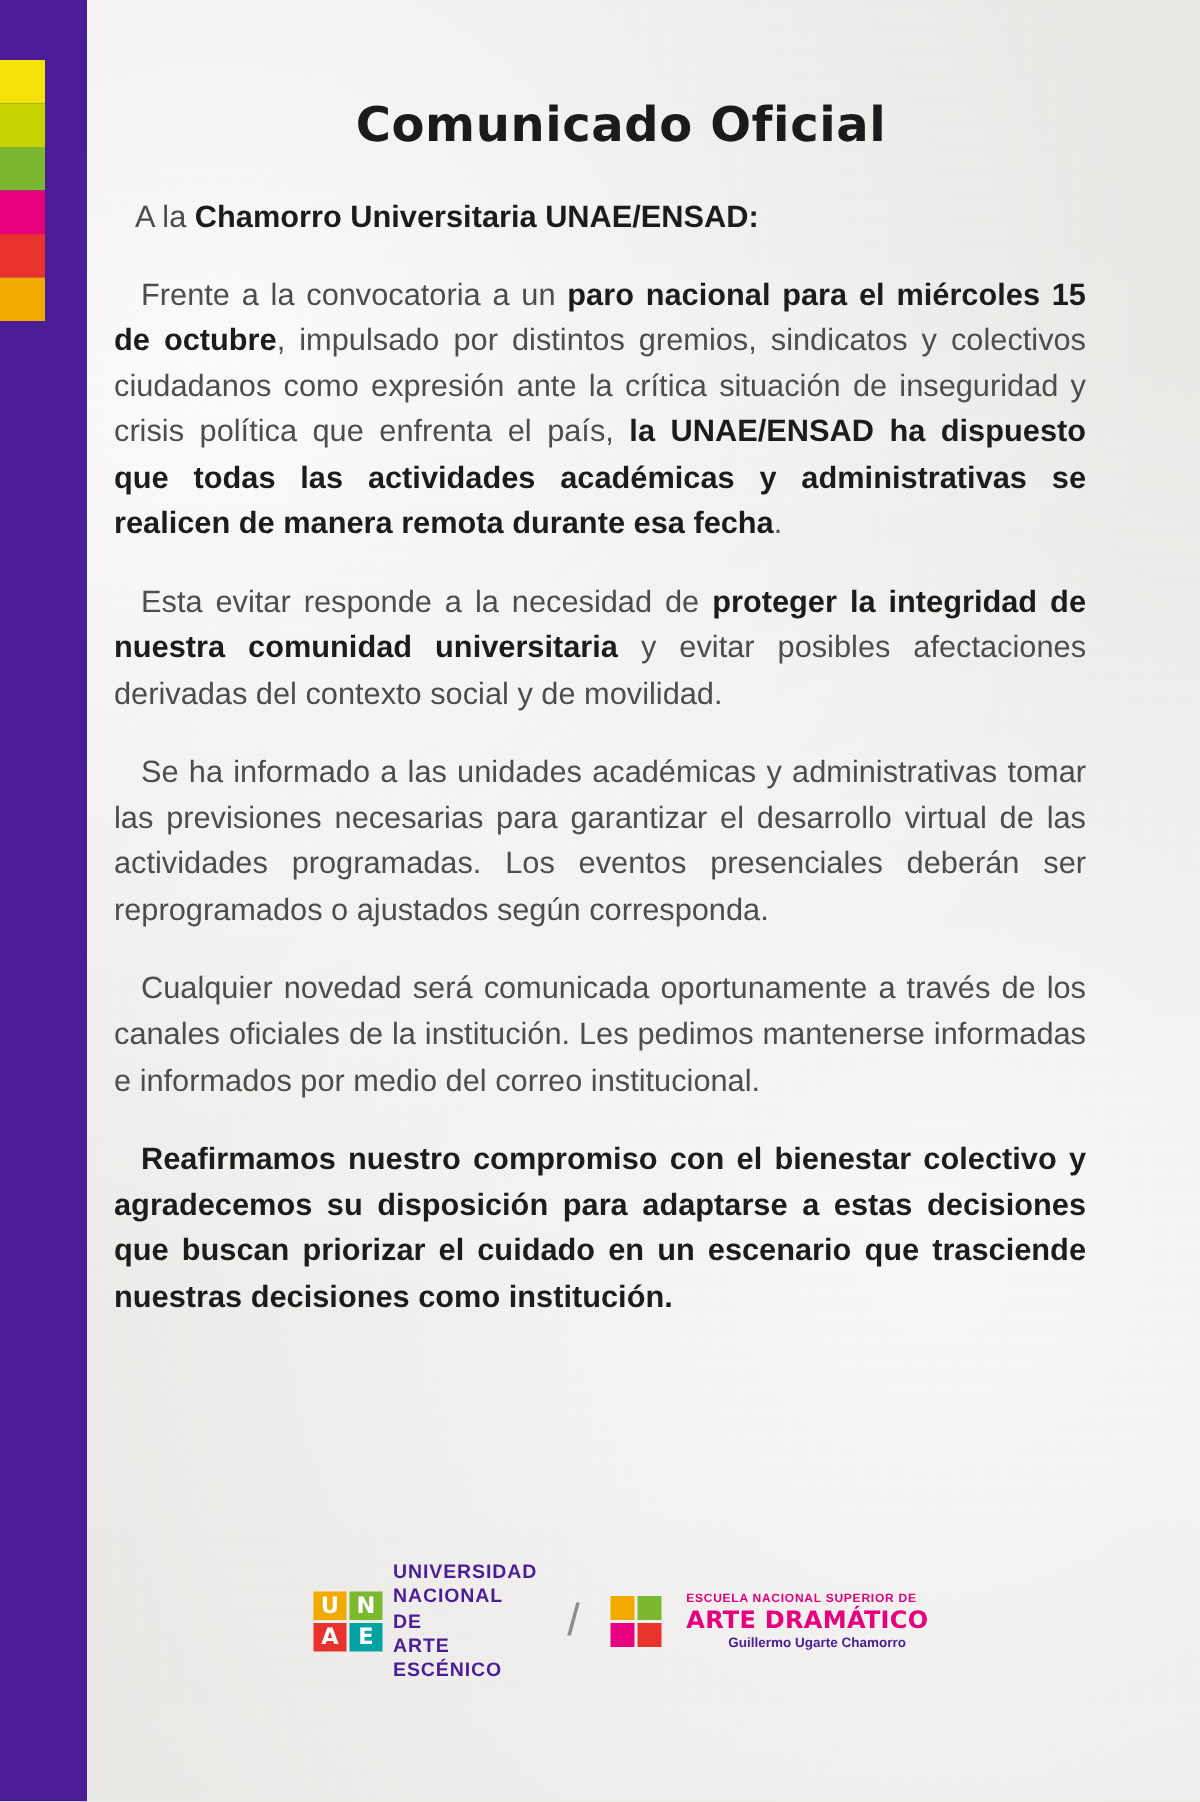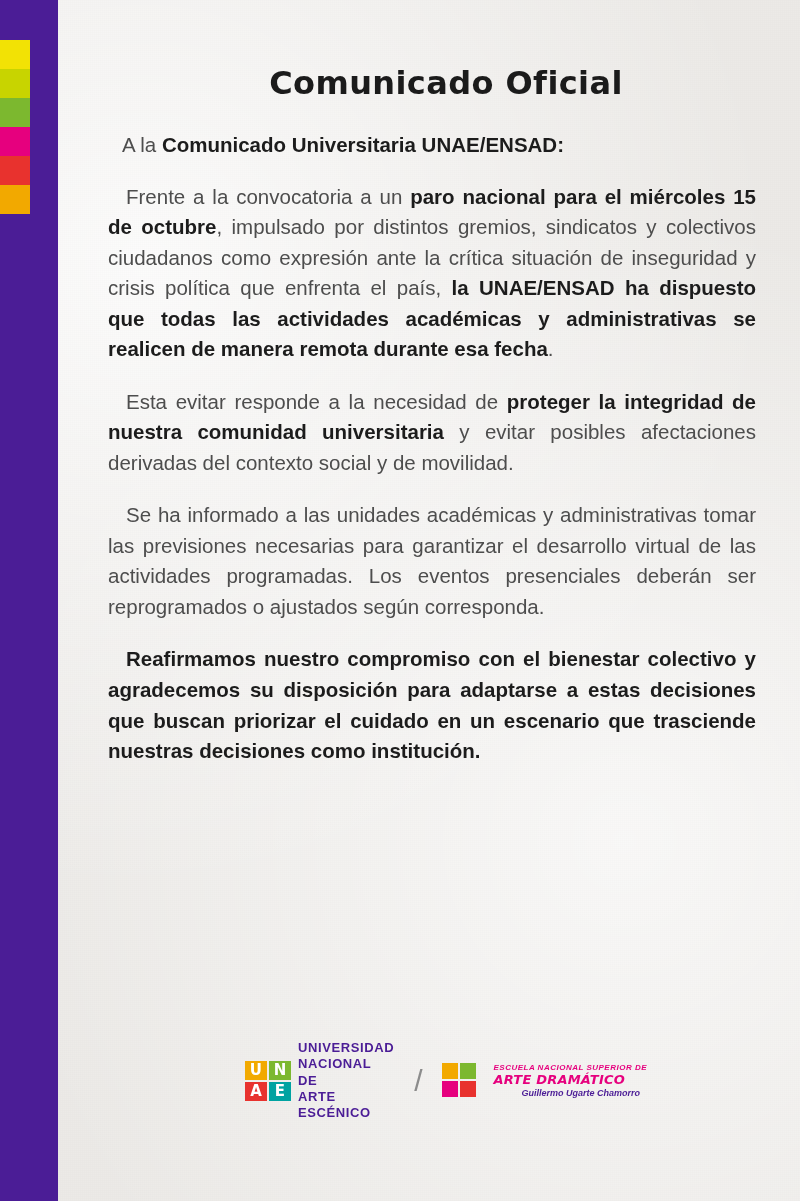--- a/index.html
+++ b/index.html
@@ -45,21 +45,21 @@
     left: 0;
     top: 40px;
     width: 30px;
   }
   .swatch {
     width: 30px;
     height: 29px;
   }
   .content {
     position: absolute;
-    left: 108px;
+    left: 76px;
     top: 0;
     width: 676px;
     height: 1201px;
   }
   .doc-title {
     margin: 0;
     padding-top: 64px;
     text-align: center;
     font-size: 32px;
     font-weight: 800;
@@ -139,23 +139,22 @@
     text-transform: uppercase;
   }
   .divider-slash {
     font-size: 30px;
     color: #8c8c8c;
     font-weight: 300;
     padding: 0 6px;
   }
   .logo-ensad {
     display: flex;
-    align-items: flex-start;
+    align-items: center;
     gap: 17px;
-    font-style: italic;
   }
   .ensad-mark {
     display: grid;
     grid-template-columns: 16px 16px;
     grid-template-rows: 16px 16px;
     gap: 2px;
   }
   .em1 { background: #f2a900; }
   .em2 { background: #7cb82f; }
   .em3 { background: #e6007e; }
@@ -164,21 +163,21 @@
     line-height: 1.2;
   }
   .ensad-l1 {
     font-size: 8px;
     font-weight: 700;
     letter-spacing: 0.5px;
     color: #e6007e;
     text-transform: uppercase;
   }
   .ensad-l2 {
-    font-size: 13px;
+    font-size: 16px;
     font-weight: 800;
     letter-spacing: 0.2px;
     color: #e6007e;
     text-transform: uppercase;
     font-family: "DejaVu Sans", sans-serif;
   }
   .ensad-l3 {
     font-size: 9px;
     font-weight: 600;
     color: #4b1d96;
@@ -199,26 +198,27 @@
     <div class="swatch" style="background: rgb(230, 0, 126);"></div>
     <div class="swatch" style="background: rgb(232, 50, 46);"></div>
     <div class="swatch" style="background: rgb(242, 169, 0);"></div>
   </div>
 
   <div class="content">
     <h1 class="doc-title">Comunicado Oficial</h1>
 
     <div class="body-text">
       <p class="para salutation">
-        <span>A la </span><b>Comunicado Universitaria UNAE/ENSAD:</b>
+        <span>A la </span><b>Chamorro Universitaria UNAE/ENSAD:</b>
       </p>
       <div id="paragraphs">
           <p class="para indent"><span>Frente a la convocatoria a un </span><b>paro nacional para el miércoles 15 de octubre</b><span>, impulsado por distintos gremios, sindicatos y colectivos ciudadanos como expresión ante la crítica situación de inseguridad y crisis política que enfrenta el país, </span><b>la UNAE/ENSAD ha dispuesto que todas las actividades académicas y administrativas se realicen de manera remota durante esa fecha</b><span>.</span></p>
           <p class="para indent"><span>Esta evitar responde a la necesidad de </span><b>proteger la integridad de nuestra comunidad universitaria</b><span> y evitar posibles afectaciones derivadas del contexto social y de movilidad.</span></p>
           <p class="para indent"><span>Se ha informado a las unidades académicas y administrativas tomar las previsiones necesarias para garantizar el desarrollo virtual de las actividades programadas. Los eventos presenciales deberán ser reprogramados o ajustados según corresponda.</span></p>
+          <p class="para indent"><span>Cualquier novedad será comunicada oportunamente a través de los canales oficiales de la institución. Les pedimos mantenerse informadas e informados por medio del correo institucional.</span></p>
           <p class="para indent all-bold"><span>Reafirmamos nuestro compromiso con el bienestar colectivo y agradecemos su disposición para adaptarse a estas decisiones que buscan priorizar el cuidado en un escenario que trasciende nuestras decisiones como institución</span><span>.</span></p>
         </div>
     </div>
 
     <div class="footer-logos">
       <div class="logo-unae">
         <div class="unae-mark">
           <div class="unae-letter ul-u">U</div>
           <div class="unae-letter ul-n">N</div>
           <div class="unae-letter ul-a">A</div>

